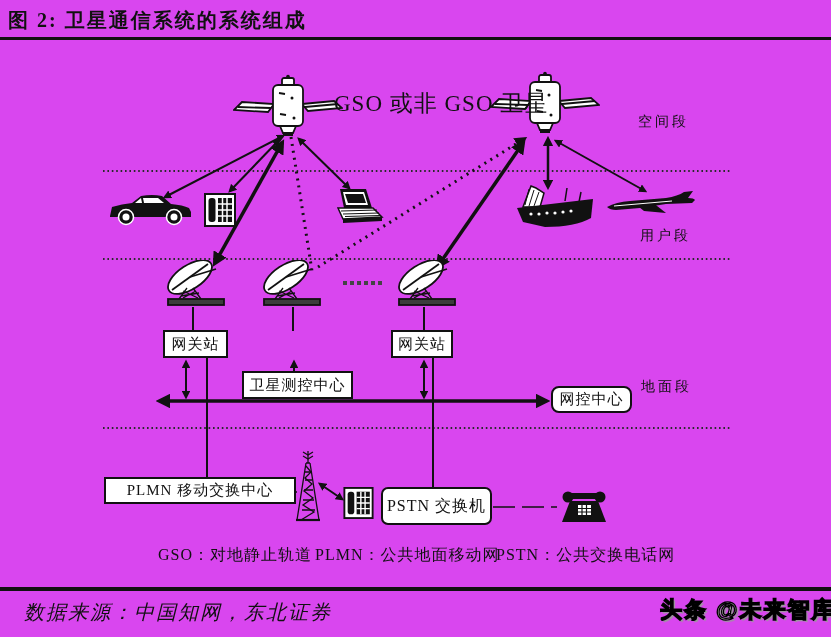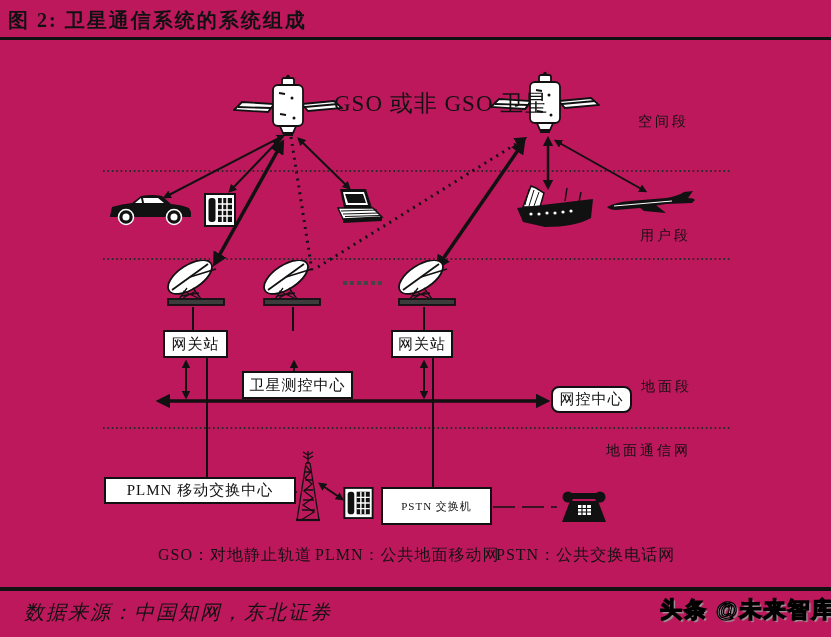--- a/index.html
+++ b/index.html
@@ -1,25 +1,25 @@
 <!DOCTYPE html>
 <html><head>
 <meta charset="utf-8">
 <style>
   html,body{margin:0;padding:0;background:#fff;}
-  #canvas{position:relative;width:831px;height:637px;background:#be185d;overflow:hidden;
+  #canvas{position:relative;width:831px;height:637px;background:#d946ef;overflow:hidden;
           font-family:"Liberation Serif",serif;color:#111;}
   .abs{position:absolute;}
   .ttl{font-size:20px;font-weight:bold;letter-spacing:2px;white-space:nowrap;}
   .rule{background:#111;height:3px;width:831px;}
   .seg-label{font-size:14px;letter-spacing:3px;white-space:nowrap;}
   .sat-label{font-size:23px;letter-spacing:1px;white-space:nowrap;}
   .node{border:2px solid #111;background:#fff;display:flex;align-items:center;justify-content:center;
         font-size:15px;letter-spacing:1px;white-space:nowrap;box-sizing:border-box;}
-  .node.big{font-size:11px;}
+  .node.big{font-size:16px;border-radius:7px;}
   .legend-item{font-size:16px;letter-spacing:1px;white-space:nowrap;margin-left:48px;}
   .src{font-size:20px;letter-spacing:2px;white-space:nowrap;font-style:italic;}
   .wm{font-size:22px;font-weight:bold;font-family:"Liberation Sans",sans-serif;
       color:#fff;-webkit-text-stroke:1.4px #000;text-shadow:2px 2px 1px #9a9a9a;
       letter-spacing:2px;white-space:nowrap;}
   svg{display:block;}
   .overlay{position:absolute;left:0;top:0;}
 </style>
 </head>
 <body>
@@ -107,21 +107,20 @@
         <line x1="47" y1="40" x2="53" y2="41"></line>
           <circle cx="61" cy="44" r="1.5" fill="#111" stroke="none"></circle>
       </g>
     </svg>
   </div>
 
   <div class="abs sat-label" style="left:334px;top:88px;">GSO 或非 GSO 卫星</div>
   <div class="abs seg-label" style="left:638px;top:113px;">空间段</div>
   <div class="abs seg-label" style="left:640px;top:227px;">用户段</div>
   <div class="abs seg-label" style="left:641px;top:378px;">地面段</div>
-  <div class="abs seg-label" style="left:606px;top:442px;">地面通信网</div>
 
   <div class="abs" style="left:108px;top:190px;">
     <svg width="85" height="38" viewBox="0 0 85 38">
       <path d="M2,26 L4,17 Q14,14 24,13 L33,6 Q44,4 54,6 L63,14 Q75,15 81,18 L83,22 L83,27 L2,27 Z" fill="#111"></path>
       <polygon points="35,8 50,8 56,13 36,13" fill="#fff"></polygon>
       <polygon points="27,13 33,8 34,13" fill="#fff"></polygon>
       <circle cx="18" cy="27" r="7.5" fill="#111" stroke="#fff" stroke-width="1.5"></circle>
       <circle cx="18" cy="27" r="3.5" fill="#fff"></circle>
       <circle cx="66" cy="27" r="7.5" fill="#111" stroke="#fff" stroke-width="1.5"></circle>
       <circle cx="66" cy="27" r="3.5" fill="#fff"></circle>

